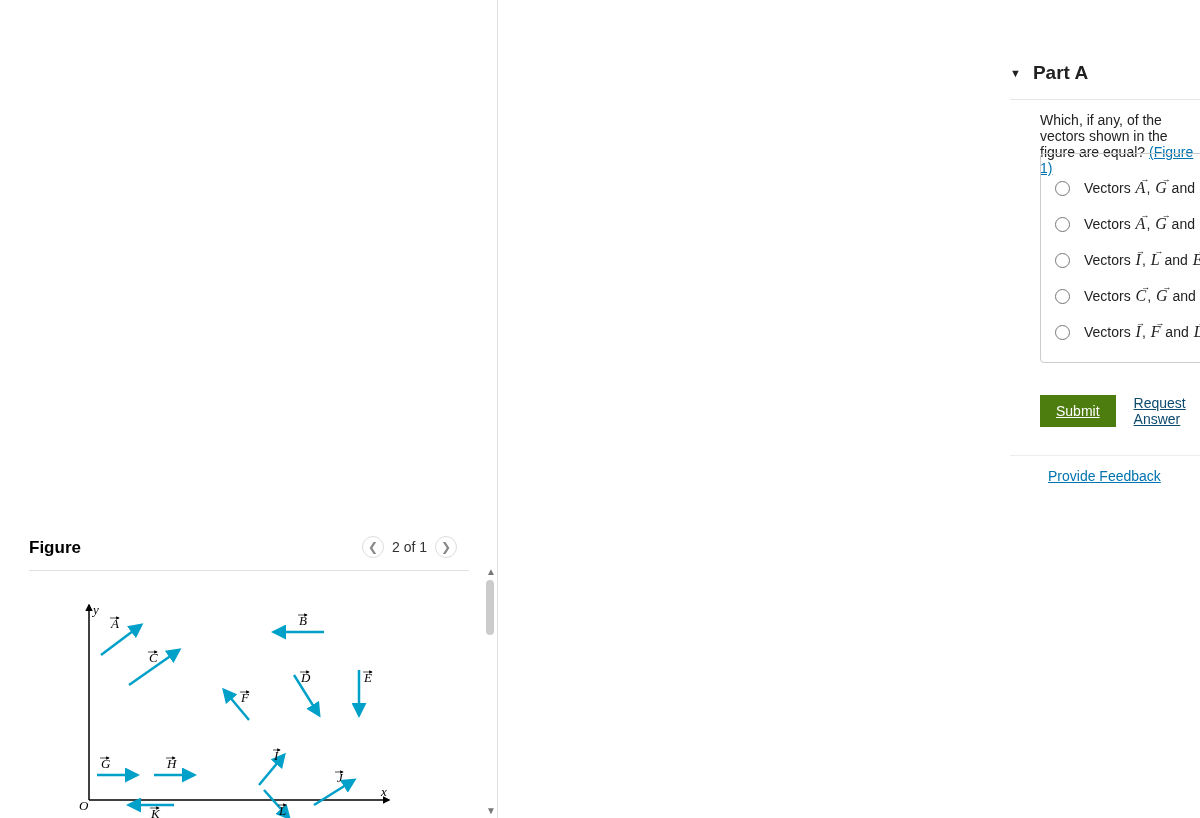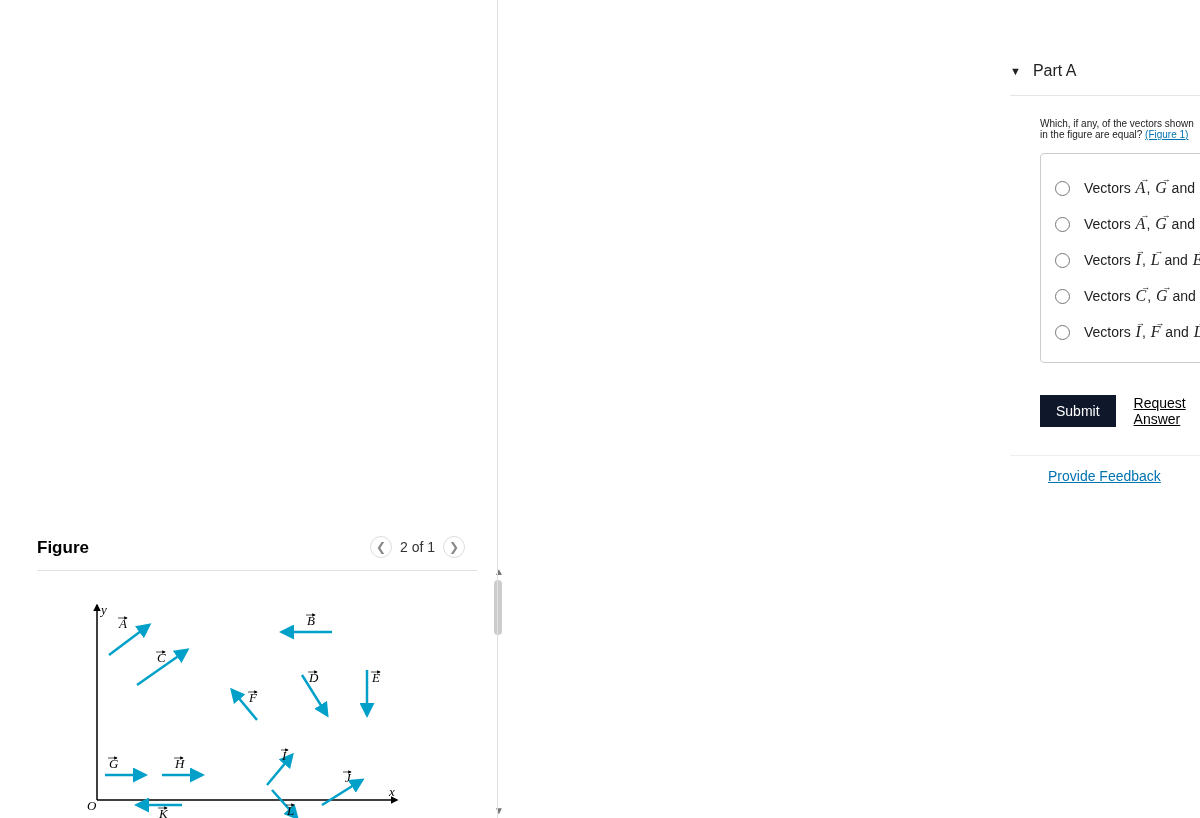--- a/index.html
+++ b/index.html
@@ -1,50 +1,50 @@
 <!DOCTYPE html>
 <html><head>
 <meta charset="utf-8">
 <style>
   * { box-sizing: border-box; margin: 0; padding: 0; }
   body { font-family: Arial, Helvetica, sans-serif; font-size: 14px; color: #222; background: #fff; width: 1200px; height: 818px; position: relative; overflow: hidden; }
-  .left-panel { position: absolute; left: 12px; top: 0; width: 495px; height: 798px; }
+  .left-panel { position: absolute; left: 4px; top: 0; width: 495px; height: 798px; }
   .right-panel { position: absolute; left: 500px; top: 0; width: 700px; height: 818px; }
   .vline { position: absolute; left: 497px; top: 0; width: 1px; height: 818px; background: #e0e0e0; }
   .scroll-thumb { position: absolute; left: 482px; top: 580px; width: 8px; height: 55px; background: #ccc; border-radius: 4px; }
   .scroll-arrow { position: absolute; left: 481px; width: 12px; height: 12px; display:flex; align-items:center; justify-content:center; color:#777; font-size:10px; }
   .scroll-arrow.up { top: 565px; }
   .scroll-arrow.down { top: 804px; }
 
   .figure-block { position: absolute; left: 25px; top: 538px; width: 430px; }
   .figure-title { font-size: 17px; font-weight: bold; color: #000; }
   .figure-divider { height: 1px; background: #e0e0e0; margin-top: 12px; width: 440px; }
   .paging { position: absolute; left: 358px; top: 536px; display: flex; align-items: center; gap: 6px; }
   .p-btn { width: 22px; height: 22px; border: 1px solid #ddd; border-radius: 50%; display: flex; align-items: center; justify-content: center; font-size: 12px; color: #888; cursor: pointer; }
   .p-text { font-size: 14px; color: #333; padding: 0 2px; }
 
   .figure-img { position: absolute; left: 75px; top: 600px; width: 320px; height: 218px; }
 
   .part-header { position: absolute; left: 510px; top: 62px; width: 680px; display: flex; align-items: center; gap: 12px; border-bottom: 1px solid #e5e5e5; padding-bottom: 15px; }
   .tri { font-size: 11px; }
-  .part-title { font-weight: normal; font-size: 16px; }
+  .part-title { font-weight: bold; font-size: 19px; }
 
-  .question { position: absolute; left: 540px; top: 118px; font-size: 10px; }
+  .question { position: absolute; left: 540px; top: 112px; font-size: 14px; }
   .question a { color: #0073b1; text-decoration: underline; }
 
   .options-box { position: absolute; left: 540px; top: 153px; width: 642px; border: 1px solid #ccc; border-radius: 4px; padding: 16px 14px 12px 14px; }
   .option-row { display: flex; align-items: center; gap: 14px; padding: 9px 0; font-size: 14px; }
   .option-row input[type=radio] { width: 15px; height: 15px; }
   .vec { font-style: italic; font-family: 'Times New Roman', serif; font-size: 16px; position: relative; display: inline-block; padding: 0 1px; }
   .vec::after { content: ""; position: absolute; top: -2px; left: 1px; right: -1px; height: 5px; background: linear-gradient(to right, transparent 0%, transparent 100%); }
   .vec-arrow { position: absolute; top: -5px; left: 0; right: -2px; font-size: 9px; font-style: normal; text-align: right; letter-spacing: -1px; }
 
   .submit-row { position: absolute; left: 540px; top: 395px; display: flex; align-items: center; gap: 18px; }
-  .submit-btn { background: #0f172a; color: #fff; border: none; padding: 8px 16px; font-size: 14px; cursor: pointer; }
-  .req-ans { color: #000000; text-decoration: underline; font-size: 14px; }
+  .submit-btn { background: #4d7c0f; color: #fff; border: none; padding: 8px 16px; font-size: 14px; cursor: pointer; text-decoration: underline; }
+  .req-ans { color: #0c4a6e; text-decoration: underline; font-size: 14px; }
 
   .feedback { position: absolute; left: 510px; top: 455px; color: #0073b1; text-decoration: underline; font-size: 14px; padding-top:6px; border-top: 1px solid #eee; width: 680px; }
   .feedback span { display:inline-block; padding-top: 6px; }
 
   svg text { font-family: 'Times New Roman', serif; font-style: italic; font-size: 13px; }
 </style>
 </head>
 <body>
 
 <div class="left-panel">

